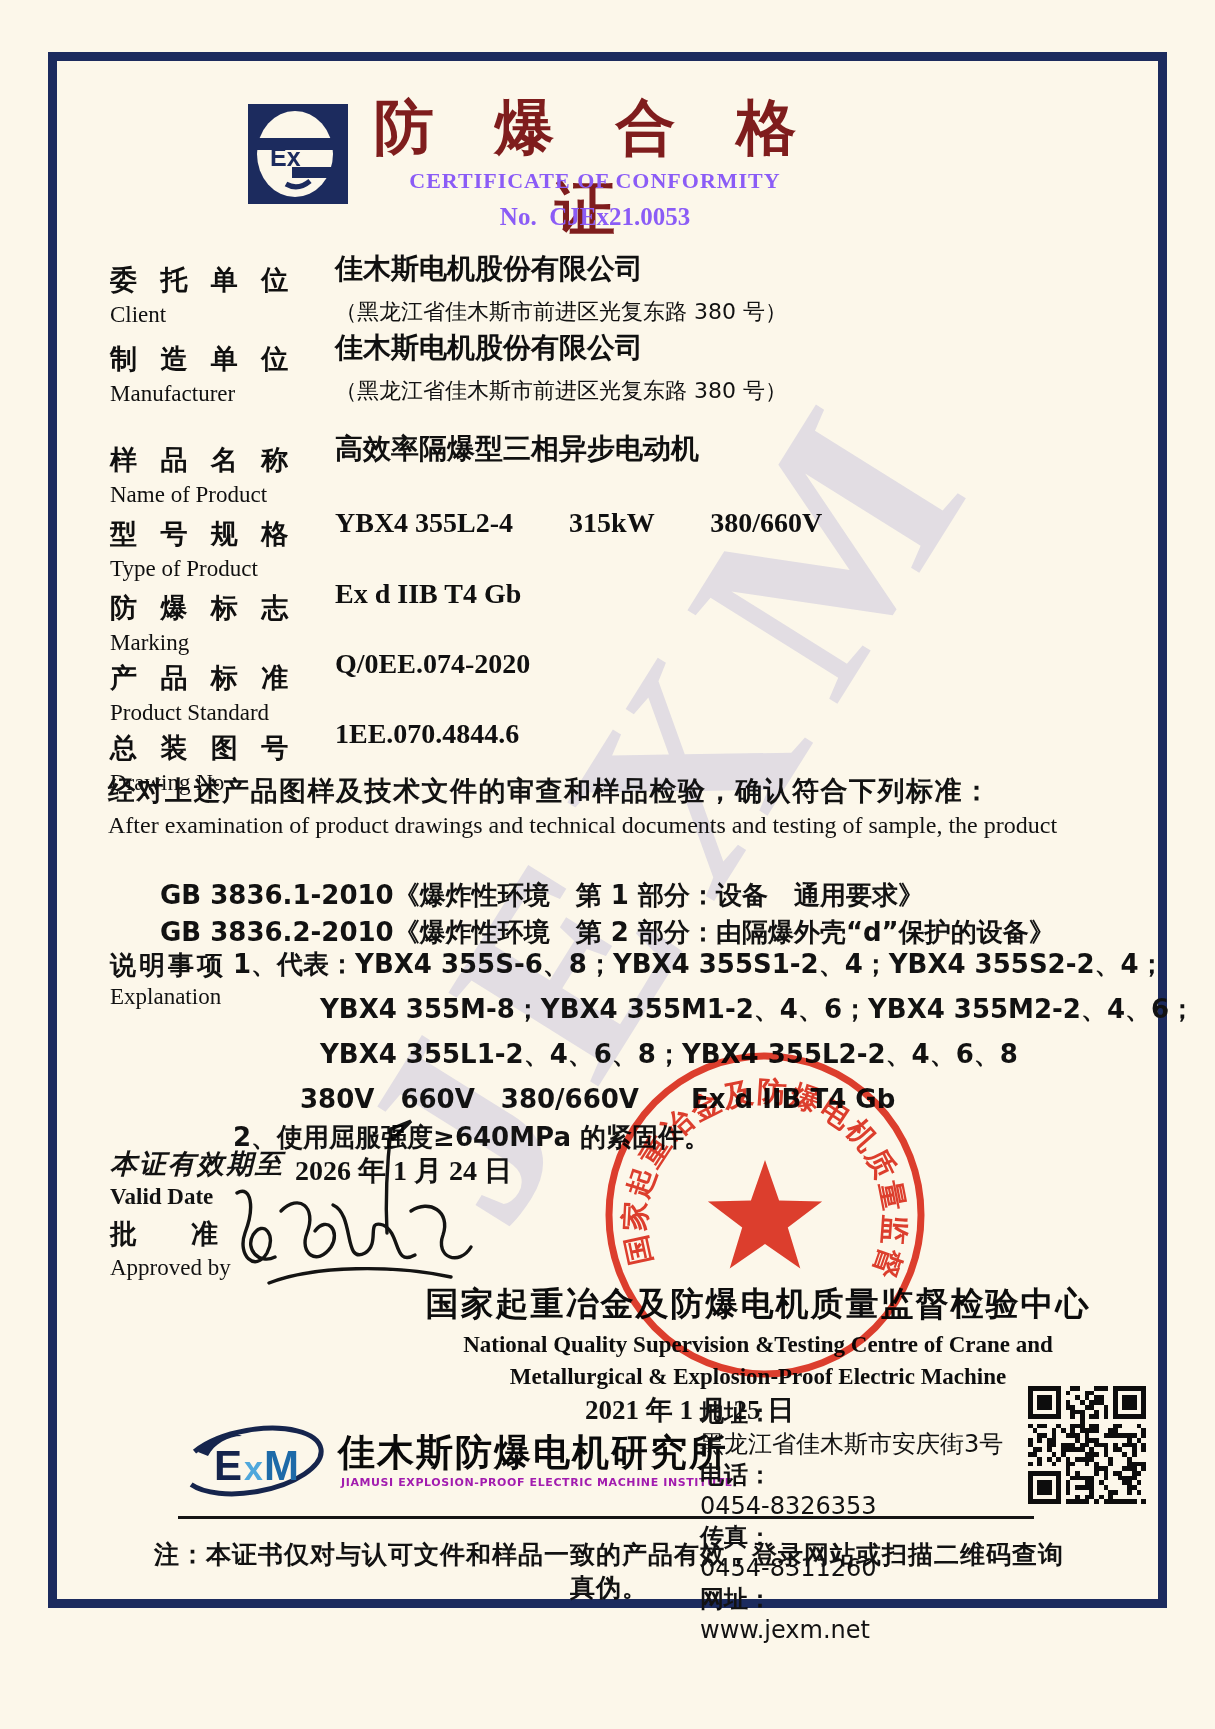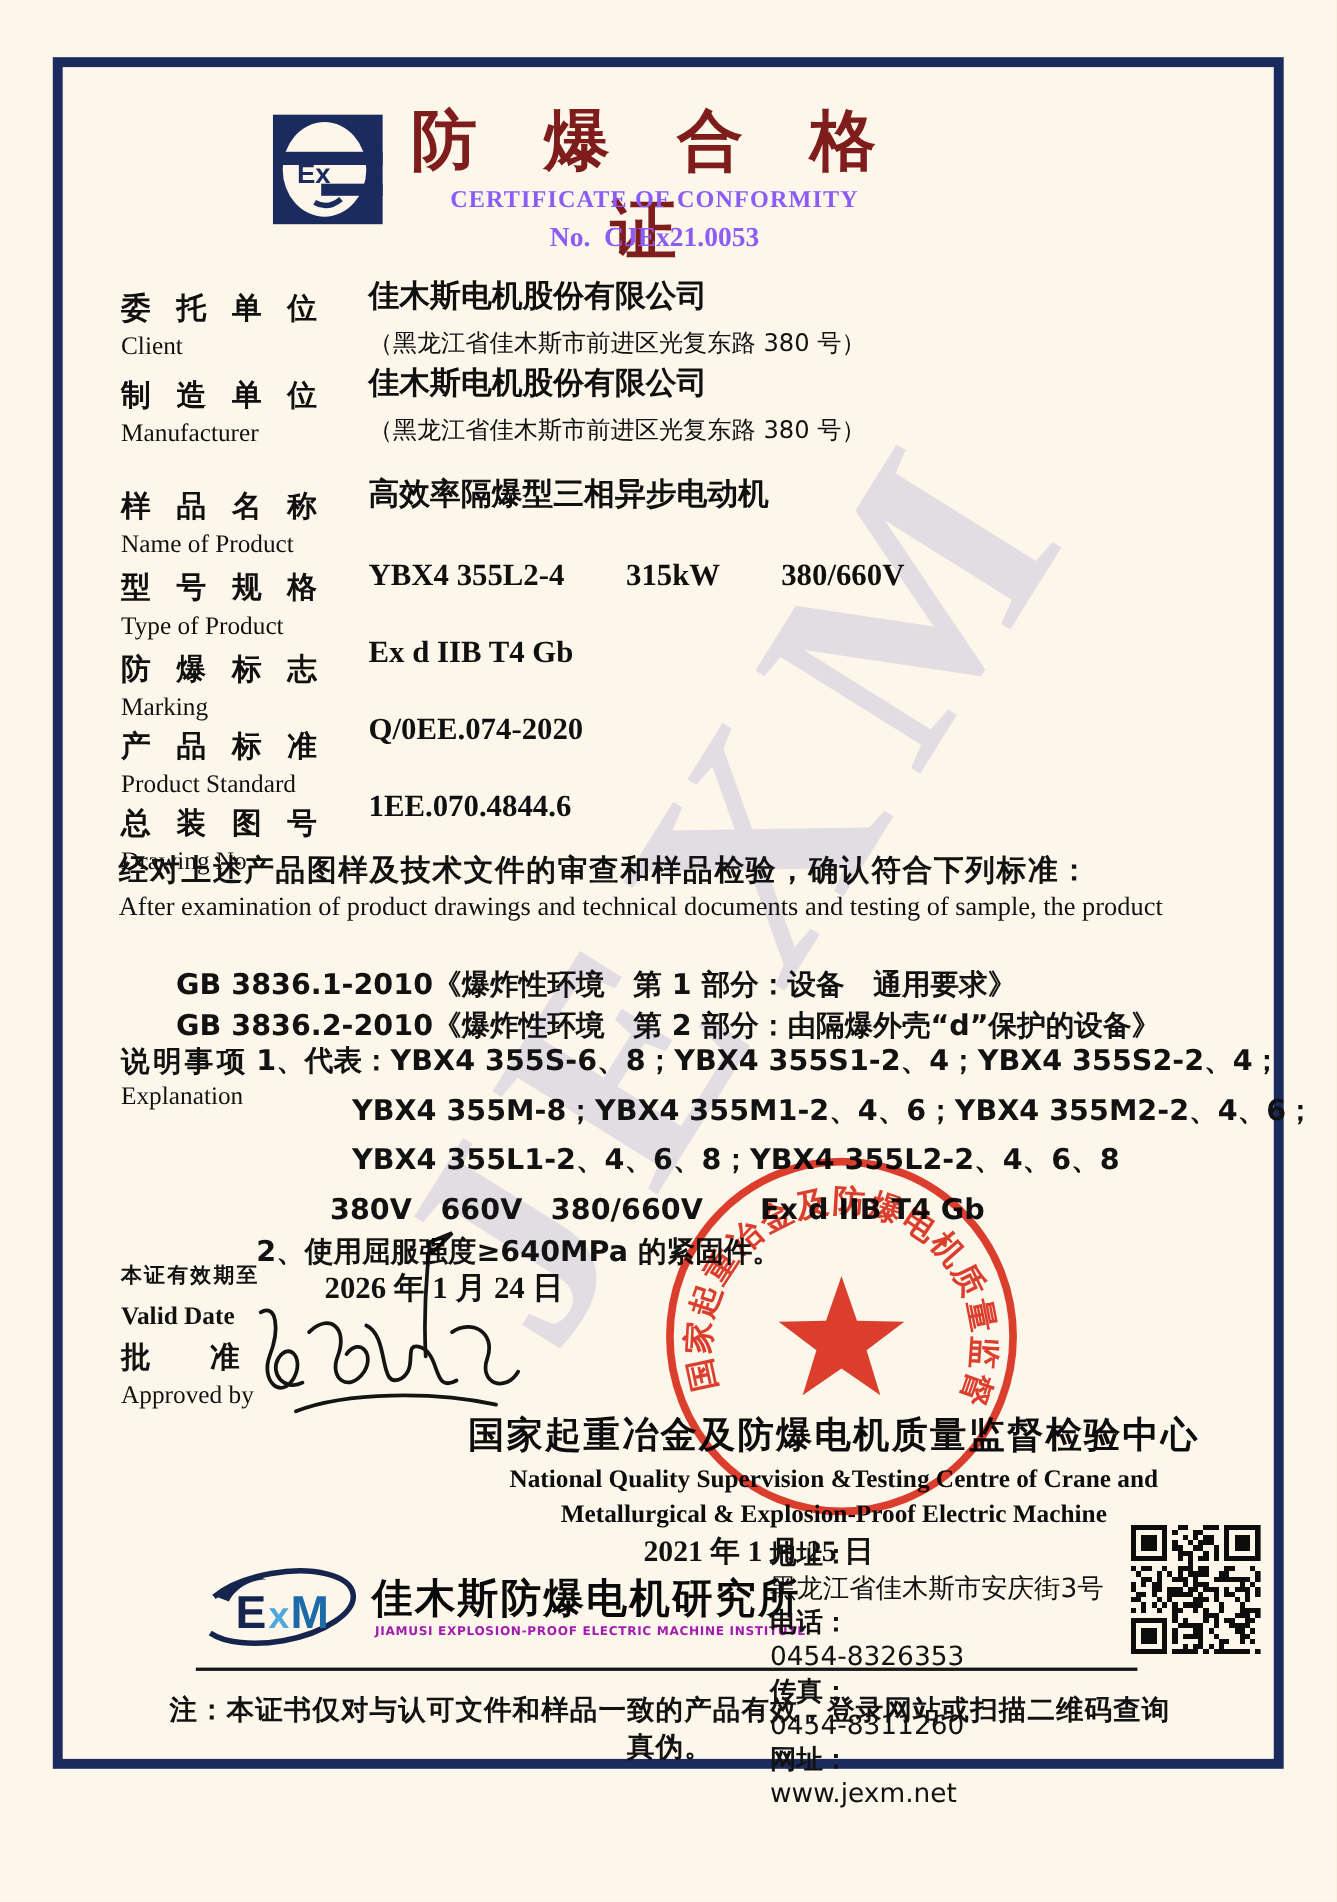--- a/index.html
+++ b/index.html
@@ -34,21 +34,21 @@
   .f-value .v2{font-size:22px;font-weight:500;margin-top:9px;white-space:pre;}
   
   .stmt-zh{left:108px;top:773px;width:990px;font-size:27px;font-weight:600;letter-spacing:1.5px;}
   .stmt-en{left:108px;top:810px;width:990px;font-size:24px;line-height:30px;}
   .std-line{font-size:26px;font-weight:600;white-space:pre;}
   
   .exp-zh{left:110px;top:948px;font-size:26px;font-weight:600;letter-spacing:3px;}
   .exp-en{left:110px;top:984px;font-size:23px;}
   .exp-line{position:absolute;font-size:26px;font-weight:600;white-space:pre;}
   
-  .valid-zh{left:110px;top:1146px;font-size:19px;font-weight:600;letter-spacing:2px;}
+  .valid-zh{left:110px;top:1146px;font-size:27px;font-weight:600;letter-spacing:2px;font-style:italic;}
   .valid-en{left:110px;top:1184px;font-size:23px;font-weight:600;}
   .valid-val{left:295px;top:1152px;font-size:28px;font-weight:700;white-space:pre;}
   .appr-zh{left:110px;top:1216px;font-size:27px;font-weight:600;white-space:pre;}
   .appr-en{left:110px;top:1255px;font-size:23px;}
   
   .auth{left:398px;top:1282px;width:720px;text-align:center;}
   .auth-zh{font-size:33px;font-weight:700;letter-spacing:2px;color:#0d0d0d;}
   .auth-en{font-size:23px;font-weight:700;line-height:28px;margin-top:4px;color:#0d0d0d;}
   .auth-date{left:585px;top:1392px;font-size:27px;font-weight:700;white-space:pre;}
   

